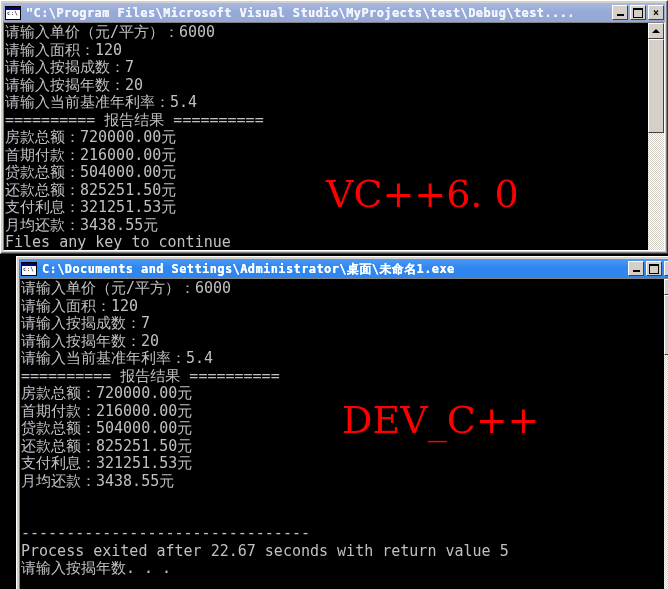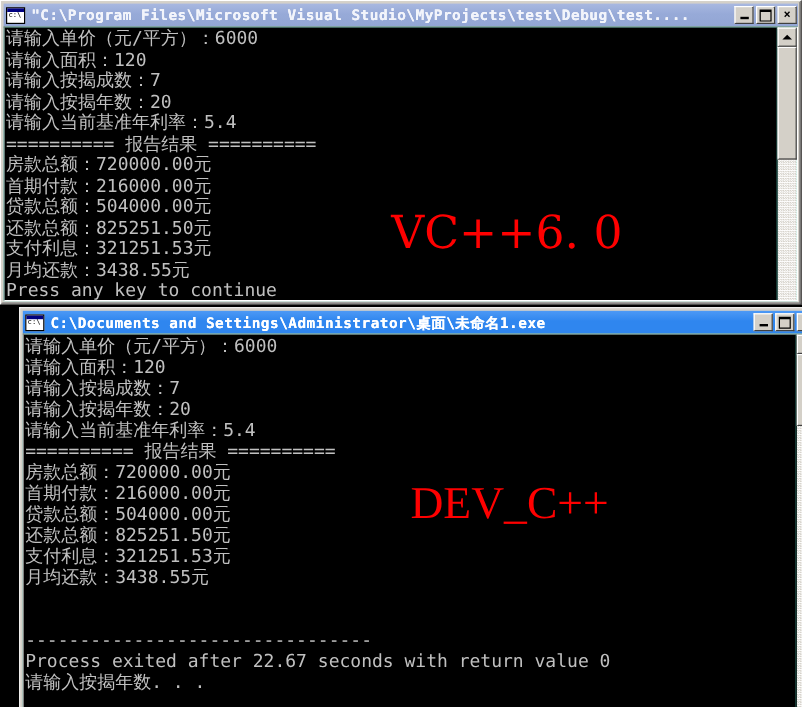--- a/index.html
+++ b/index.html
@@ -135,21 +135,21 @@
     display: block; background: transparent;
   }
 
   
   .client {
     position: absolute;
     left: 3px;
     right: 3px;
     top: 22px;
     bottom: 3px;
-    background: #5eead4;
+    background: #b91c1c;
     border-top: 1px solid #808080;
     border-left: 1px solid #808080;
     border-right: 1px solid #ffffff;
     border-bottom: 1px solid #ffffff;
     box-sizing: border-box;
     display: flex;
   }
   .console {
     position: relative;
     flex: 1 1 auto;
@@ -252,21 +252,21 @@
         <div class="con-line">请输入按揭成数：7</div>
         <div class="con-line">请输入按揭年数：20</div>
         <div class="con-line">请输入当前基准年利率：5.4</div>
         <div class="con-line">========== 报告结果 ==========</div>
         <div class="con-line">房款总额：720000.00元</div>
         <div class="con-line">首期付款：216000.00元</div>
         <div class="con-line">贷款总额：504000.00元</div>
         <div class="con-line">还款总额：825251.50元</div>
         <div class="con-line">支付利息：321251.53元</div>
         <div class="con-line">月均还款：3438.55元</div>
-        <div class="con-line">Press any key to continue</div>
+        <div class="con-line">Files any key to continue</div>
       <div class="watermark" style="left:322px; top:152px;">VC++6. 0</div>
     </div>
     <div class="vscroll">
       <div class="sb-btn up">
         <span class="arrow"></span>
       </div>
       <div class="sb-thumb" style="height:94px;"></div>
       <div class="sb-track"></div>
     </div>
   </div>
@@ -302,23 +302,23 @@
         <div class="con-line">========== 报告结果 ==========</div>
         <div class="con-line">房款总额：720000.00元</div>
         <div class="con-line">首期付款：216000.00元</div>
         <div class="con-line">贷款总额：504000.00元</div>
         <div class="con-line">还款总额：825251.50元</div>
         <div class="con-line">支付利息：321251.53元</div>
         <div class="con-line">月均还款：3438.55元</div>
         <div class="con-line">&nbsp;</div>
         <div class="con-line">&nbsp;</div>
         <div class="con-line">--------------------------------</div>
-        <div class="con-line">Process exited after 22.67 seconds with return value 0</div>
+        <div class="con-line">Process exited after 22.67 seconds with return value 5</div>
         <div class="con-line">请输入按揭年数. . .</div>
-      <div class="watermark" style="left:322px; top:122px;font-family:Liberation Serif, serif;">DEV_C++</div>
+      <div class="watermark" style="left:322px; top:122px;">DEV_C++</div>
     </div>
     <div class="vscroll">
       <div class="sb-btn up">
         <span class="arrow"></span>
       </div>
       <div class="sb-thumb" style="height:60px;"></div>
       <div class="sb-track"></div>
     </div>
   </div>
 </div>

